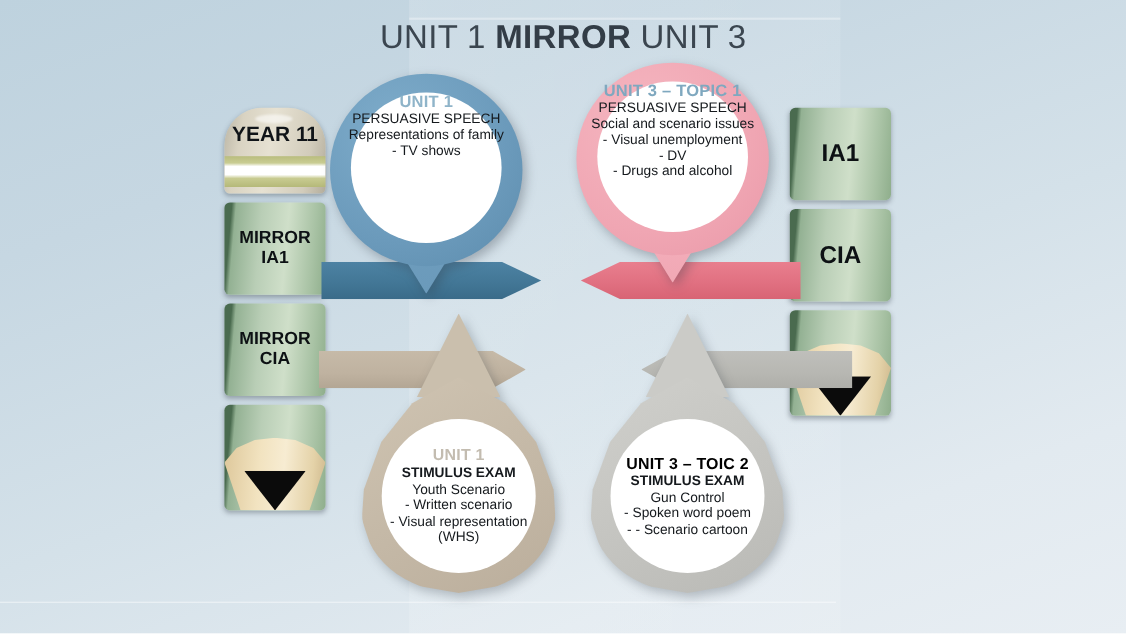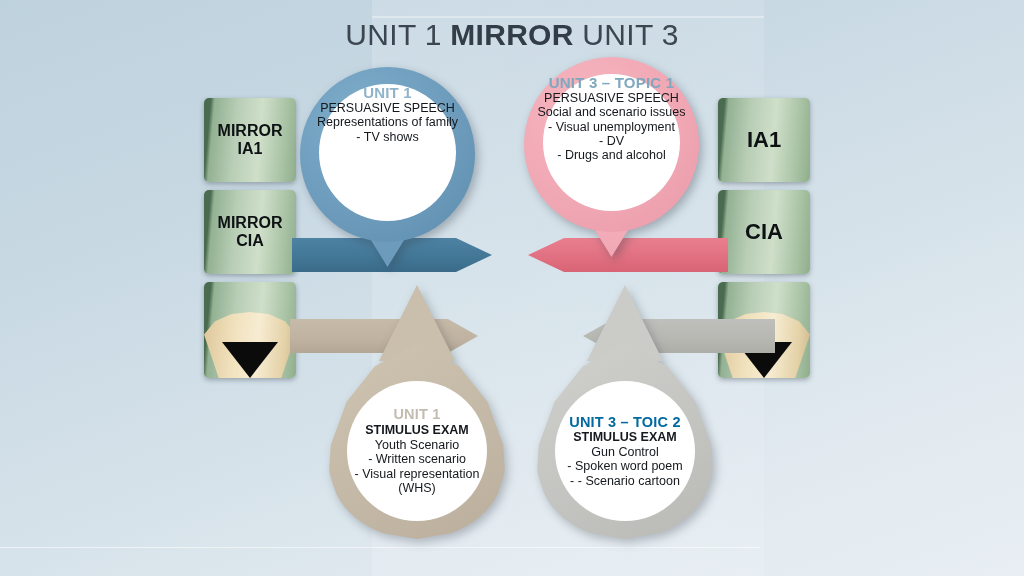--- a/index.html
+++ b/index.html
@@ -281,36 +281,41 @@
     font-size: 12.5px;
     color: #15191d;
     width: 172px;
   }
   .drop-text .head {
     font-size: 14.5px;
     font-weight: bold;
     color: #c3bcb0;
     letter-spacing: 0.2px;
   }
-  .drop-gray .drop-text .head { color: #0369a1; text-align: center; }
+  .drop-gray .drop-text .head { color: #000000; text-align: center; }
   .drop-text .strong { font-weight: bold; }
   .drop-text .line { white-space: nowrap; }
 </style>
 </head>
 <body>
 
 <div id="slide">
 
   <div class="deco-vertical"></div>
   <div class="deco-title-band"></div>
   <div class="deco-hline"></div>
 
   <div class="title"><span>UNIT 1 </span><span class="bold">MIRROR</span><span> UNIT 3</span></div>
 
   <div class="pencil" style="left:204px; top:98px;">
+    <div class="pencil-seg seg-eraser">
+      <div class="highlight"></div>
+      <div class="seg-label">YEAR 11</div>
+      <div class="ferrule"></div>
+    </div>
     <div class="pencil-seg seg-green">
       <div class="seg-label">
         <div>MIRROR</div>
         <div>IA1</div>
       </div>
     </div>
     <div class="pencil-seg seg-green">
       <div class="seg-label">
         <div>MIRROR</div>
         <div>CIA</div>

